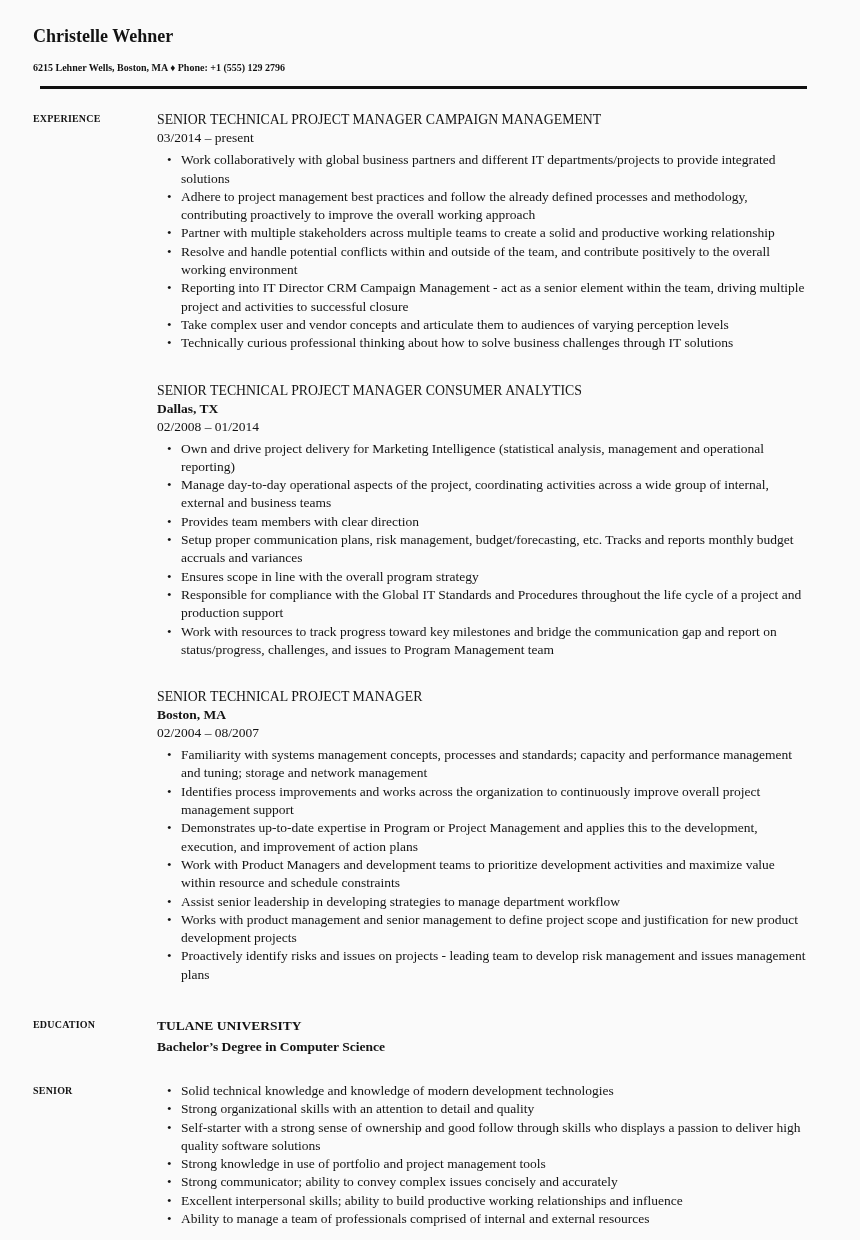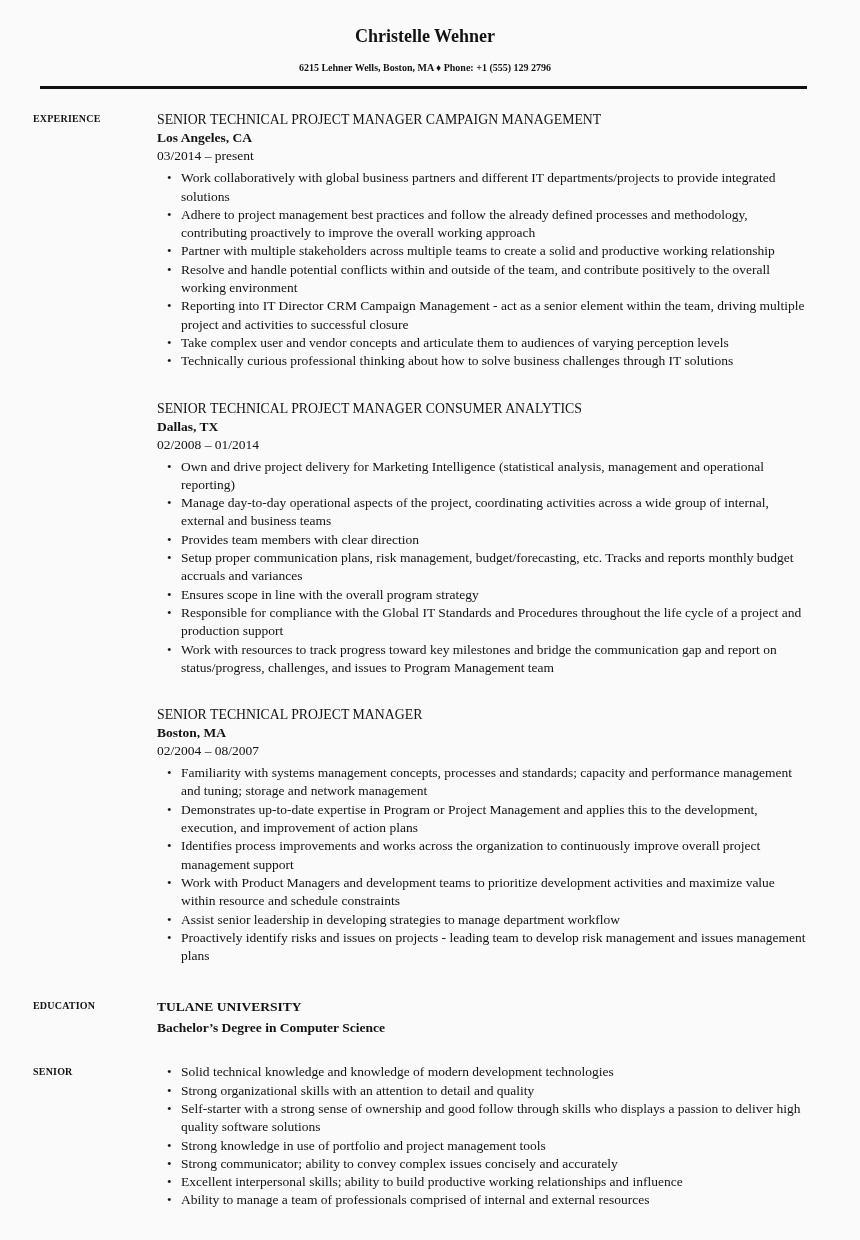--- a/index.html
+++ b/index.html
@@ -12,21 +12,21 @@
     font-family: "Liberation Serif", "DejaVu Serif", serif;
     font-size: 13.5px;
     line-height: 18.3px;
   }
   .page {
     width: 860px;
     height: 1240px;
     padding: 24px 43px 0 33px;
     overflow: hidden;
   }
-  .header { text-align: center; }
+  .header { text-align: left; }
   .name {
     font-size: 18px;
     font-weight: bold;
     line-height: 24px;
   }
   .contact {
     margin-top: 11px;
     font-size: 10px;
     font-weight: bold;
   }
@@ -94,21 +94,20 @@
   <hr class="rule">
 
   <div class="body-grid">
 
     <div class="section section-experience">
       <div class="section-label">EXPERIENCE</div>
       <div class="section-content">
 
         <div class="job">
           <div class="job-title">SENIOR TECHNICAL PROJECT MANAGER CAMPAIGN MANAGEMENT</div>
-          <div class="job-location">Los Angeles, CA</div>
           <div class="job-dates">03/2014 – present</div>
           <ul class="bullets">
               <li>Work collaboratively with global business partners and different IT departments/projects to provide integrated solutions</li>
               <li>Adhere to project management best practices and follow the already defined processes and methodology, contributing proactively to improve the overall working approach</li>
               <li>Partner with multiple stakeholders across multiple teams to create a solid and productive working relationship</li>
               <li>Resolve and handle potential conflicts within and outside of the team, and contribute positively to the overall working environment</li>
               <li>Reporting into IT Director CRM Campaign Management - act as a senior element within the team, driving multiple project and activities to successful closure</li>
               <li>Take complex user and vendor concepts and articulate them to audiences of varying perception levels</li>
               <li>Technically curious professional thinking about how to solve business challenges through IT solutions</li>
             </ul>
@@ -128,24 +127,25 @@
               <li>Work with resources to track progress toward key milestones and bridge the communication gap and report on status/progress, challenges, and issues to Program Management team</li>
             </ul>
         </div>
 
         <div class="job">
           <div class="job-title">SENIOR TECHNICAL PROJECT MANAGER</div>
           <div class="job-location">Boston, MA</div>
           <div class="job-dates">02/2004 – 08/2007</div>
           <ul class="bullets">
               <li>Familiarity with systems management concepts, processes and standards; capacity and performance management and tuning; storage and network management</li>
+              <li>Identifies process improvements and works across the organization to continuously improve overall project management support</li>
               <li>Demonstrates up-to-date expertise in Program or Project Management and applies this to the development, execution, and improvement of action plans</li>
-              <li>Identifies process improvements and works across the organization to continuously improve overall project management support</li>
               <li>Work with Product Managers and development teams to prioritize development activities and maximize value within resource and schedule constraints</li>
               <li>Assist senior leadership in developing strategies to manage department workflow</li>
+              <li>Works with product management and senior management to define project scope and justification for new product development projects</li>
               <li>Proactively identify risks and issues on projects - leading team to develop risk management and issues management plans</li>
             </ul>
         </div>
 
       </div>
     </div>
 
     <div class="section section-education">
       <div class="section-label">EDUCATION</div>
       <div class="section-content">

